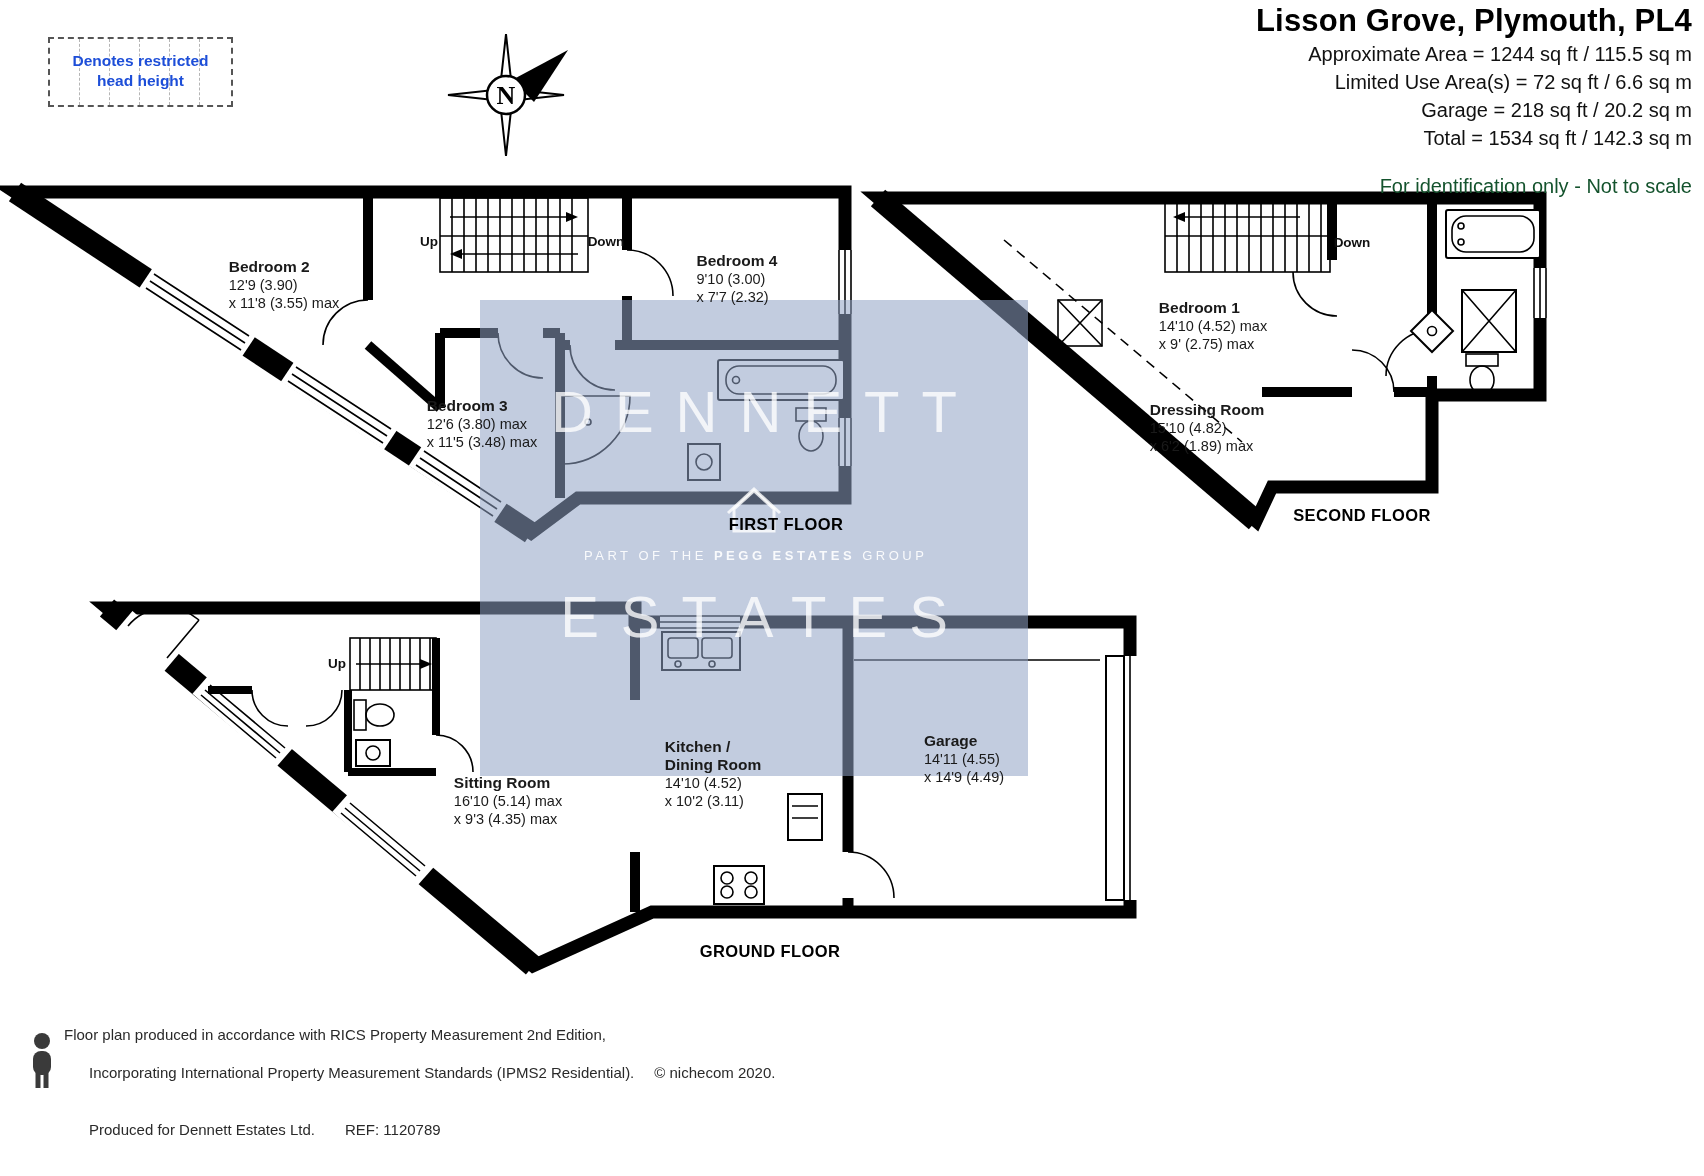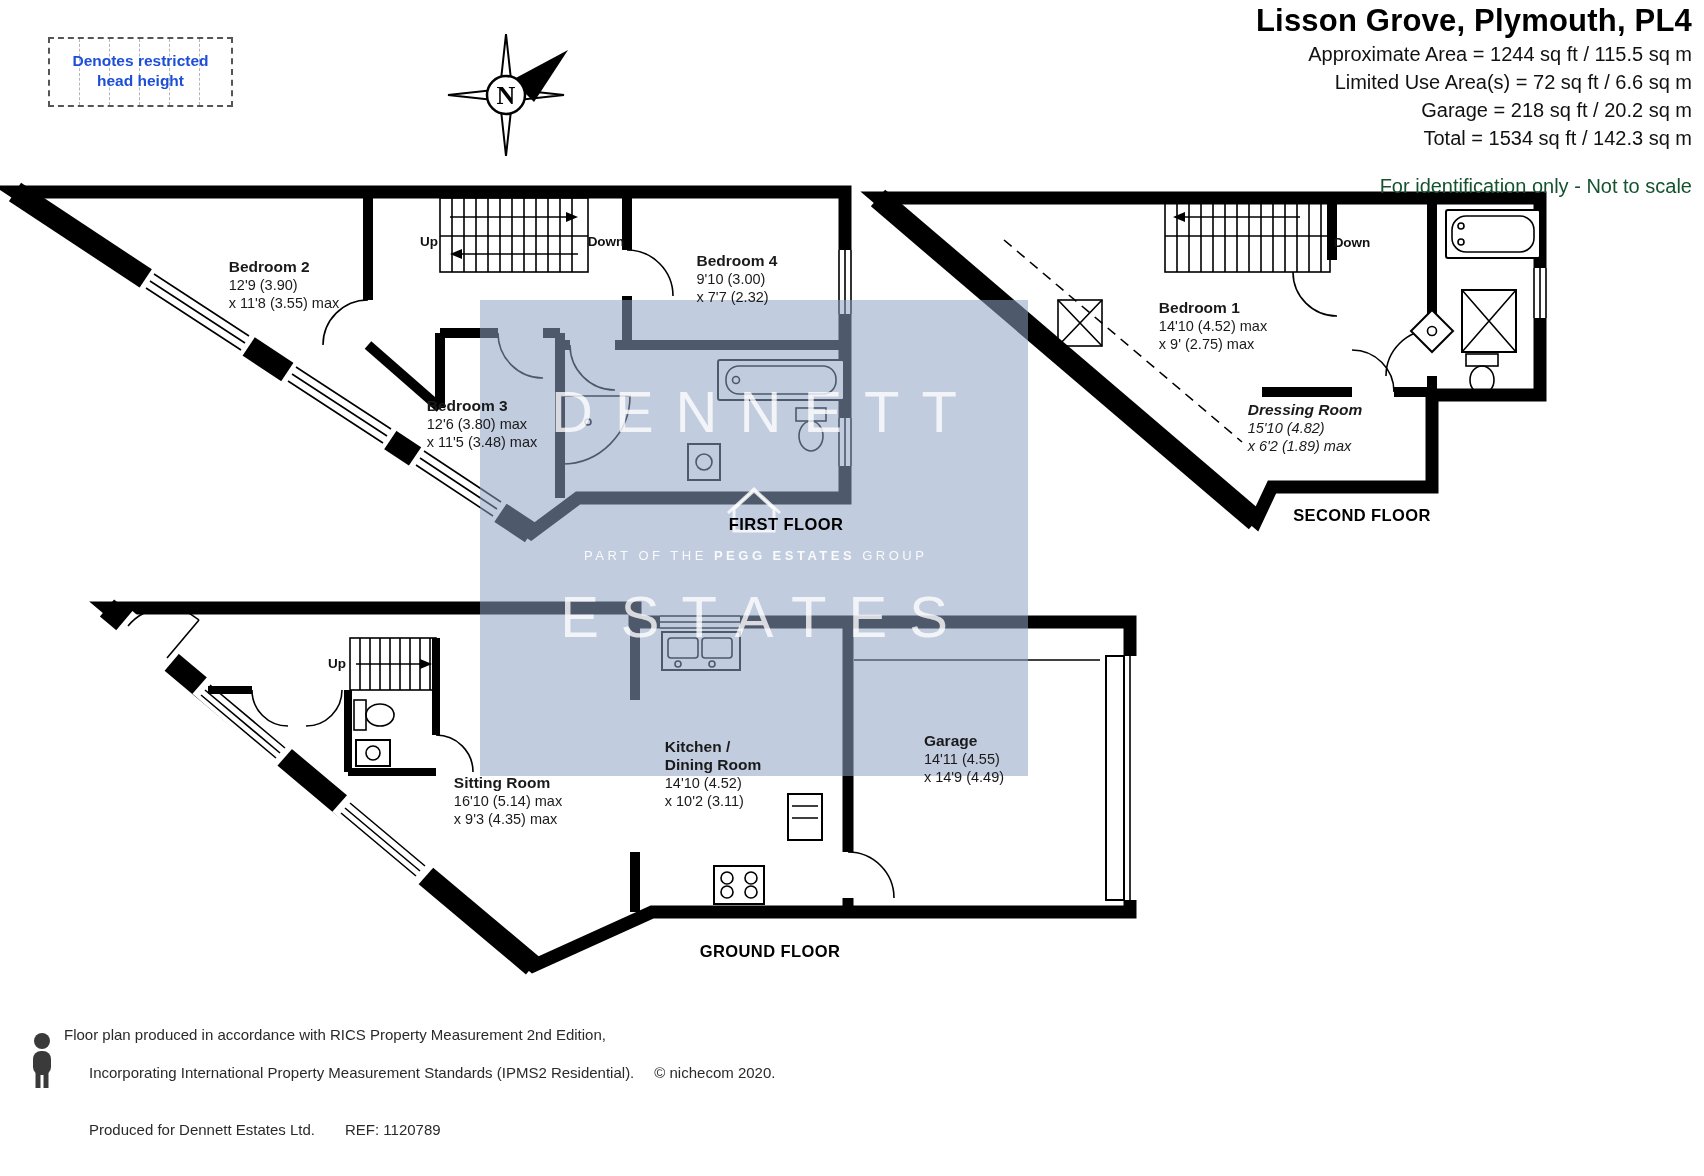--- a/index.html
+++ b/index.html
@@ -313,21 +313,21 @@
   <div class="room-label" style="left:482px;top:397px;">
     <div class="room-name">Bedroom 3</div>
     <div class="room-dim">12'6 (3.80) max</div>
     <div class="room-dim">x 11'5 (3.48) max</div>
   </div>
   <div class="room-label" style="left:1213px;top:299px;">
     <div class="room-name">Bedroom 1</div>
     <div class="room-dim">14'10 (4.52) max</div>
     <div class="room-dim">x 9' (2.75) max</div>
   </div>
-  <div class="room-label" style="left:1305px;top:401px;font-style:italic;">
+  <div class="room-label" style="left:1207px;top:401px;">
     <div class="room-name">Dressing Room</div>
     <div class="room-dim">15'10 (4.82)</div>
     <div class="room-dim">x 6'2 (1.89) max</div>
   </div>
   <div class="room-label" style="left:508px;top:774px;">
     <div class="room-name">Sitting Room</div>
     <div class="room-dim">16'10 (5.14) max</div>
     <div class="room-dim">x 9'3 (4.35) max</div>
   </div>
   <div class="room-label" style="left:713px;top:738px;">

